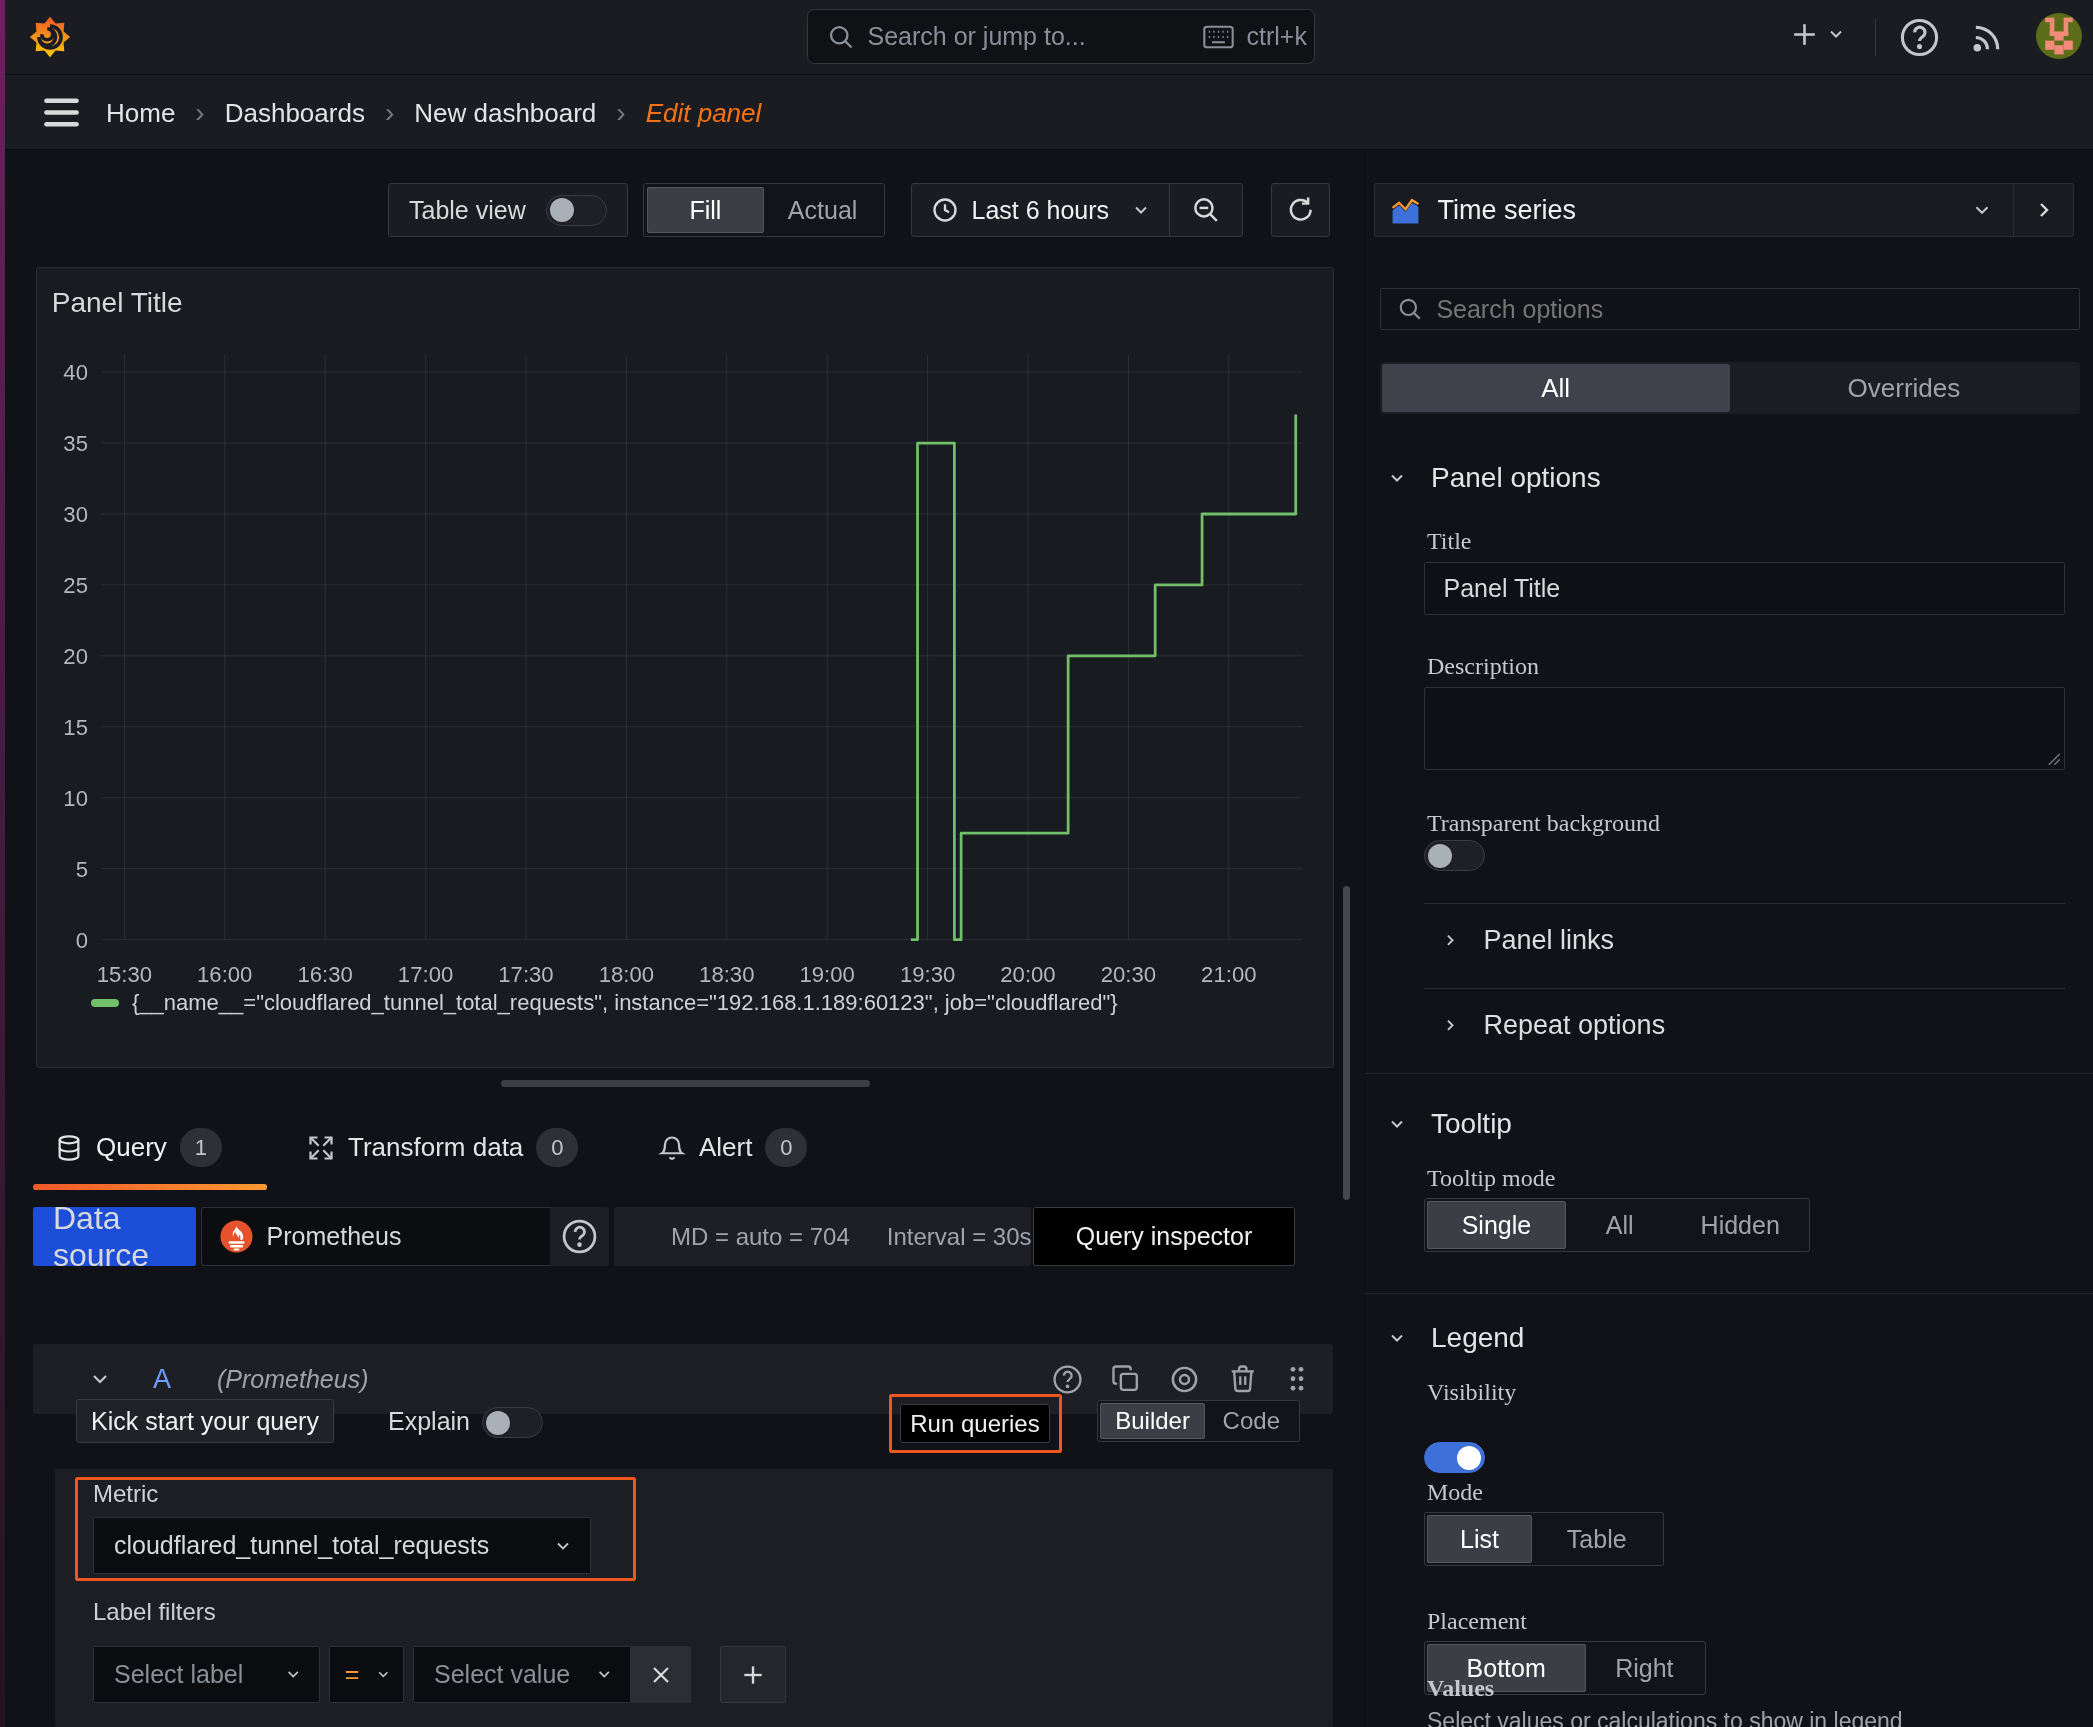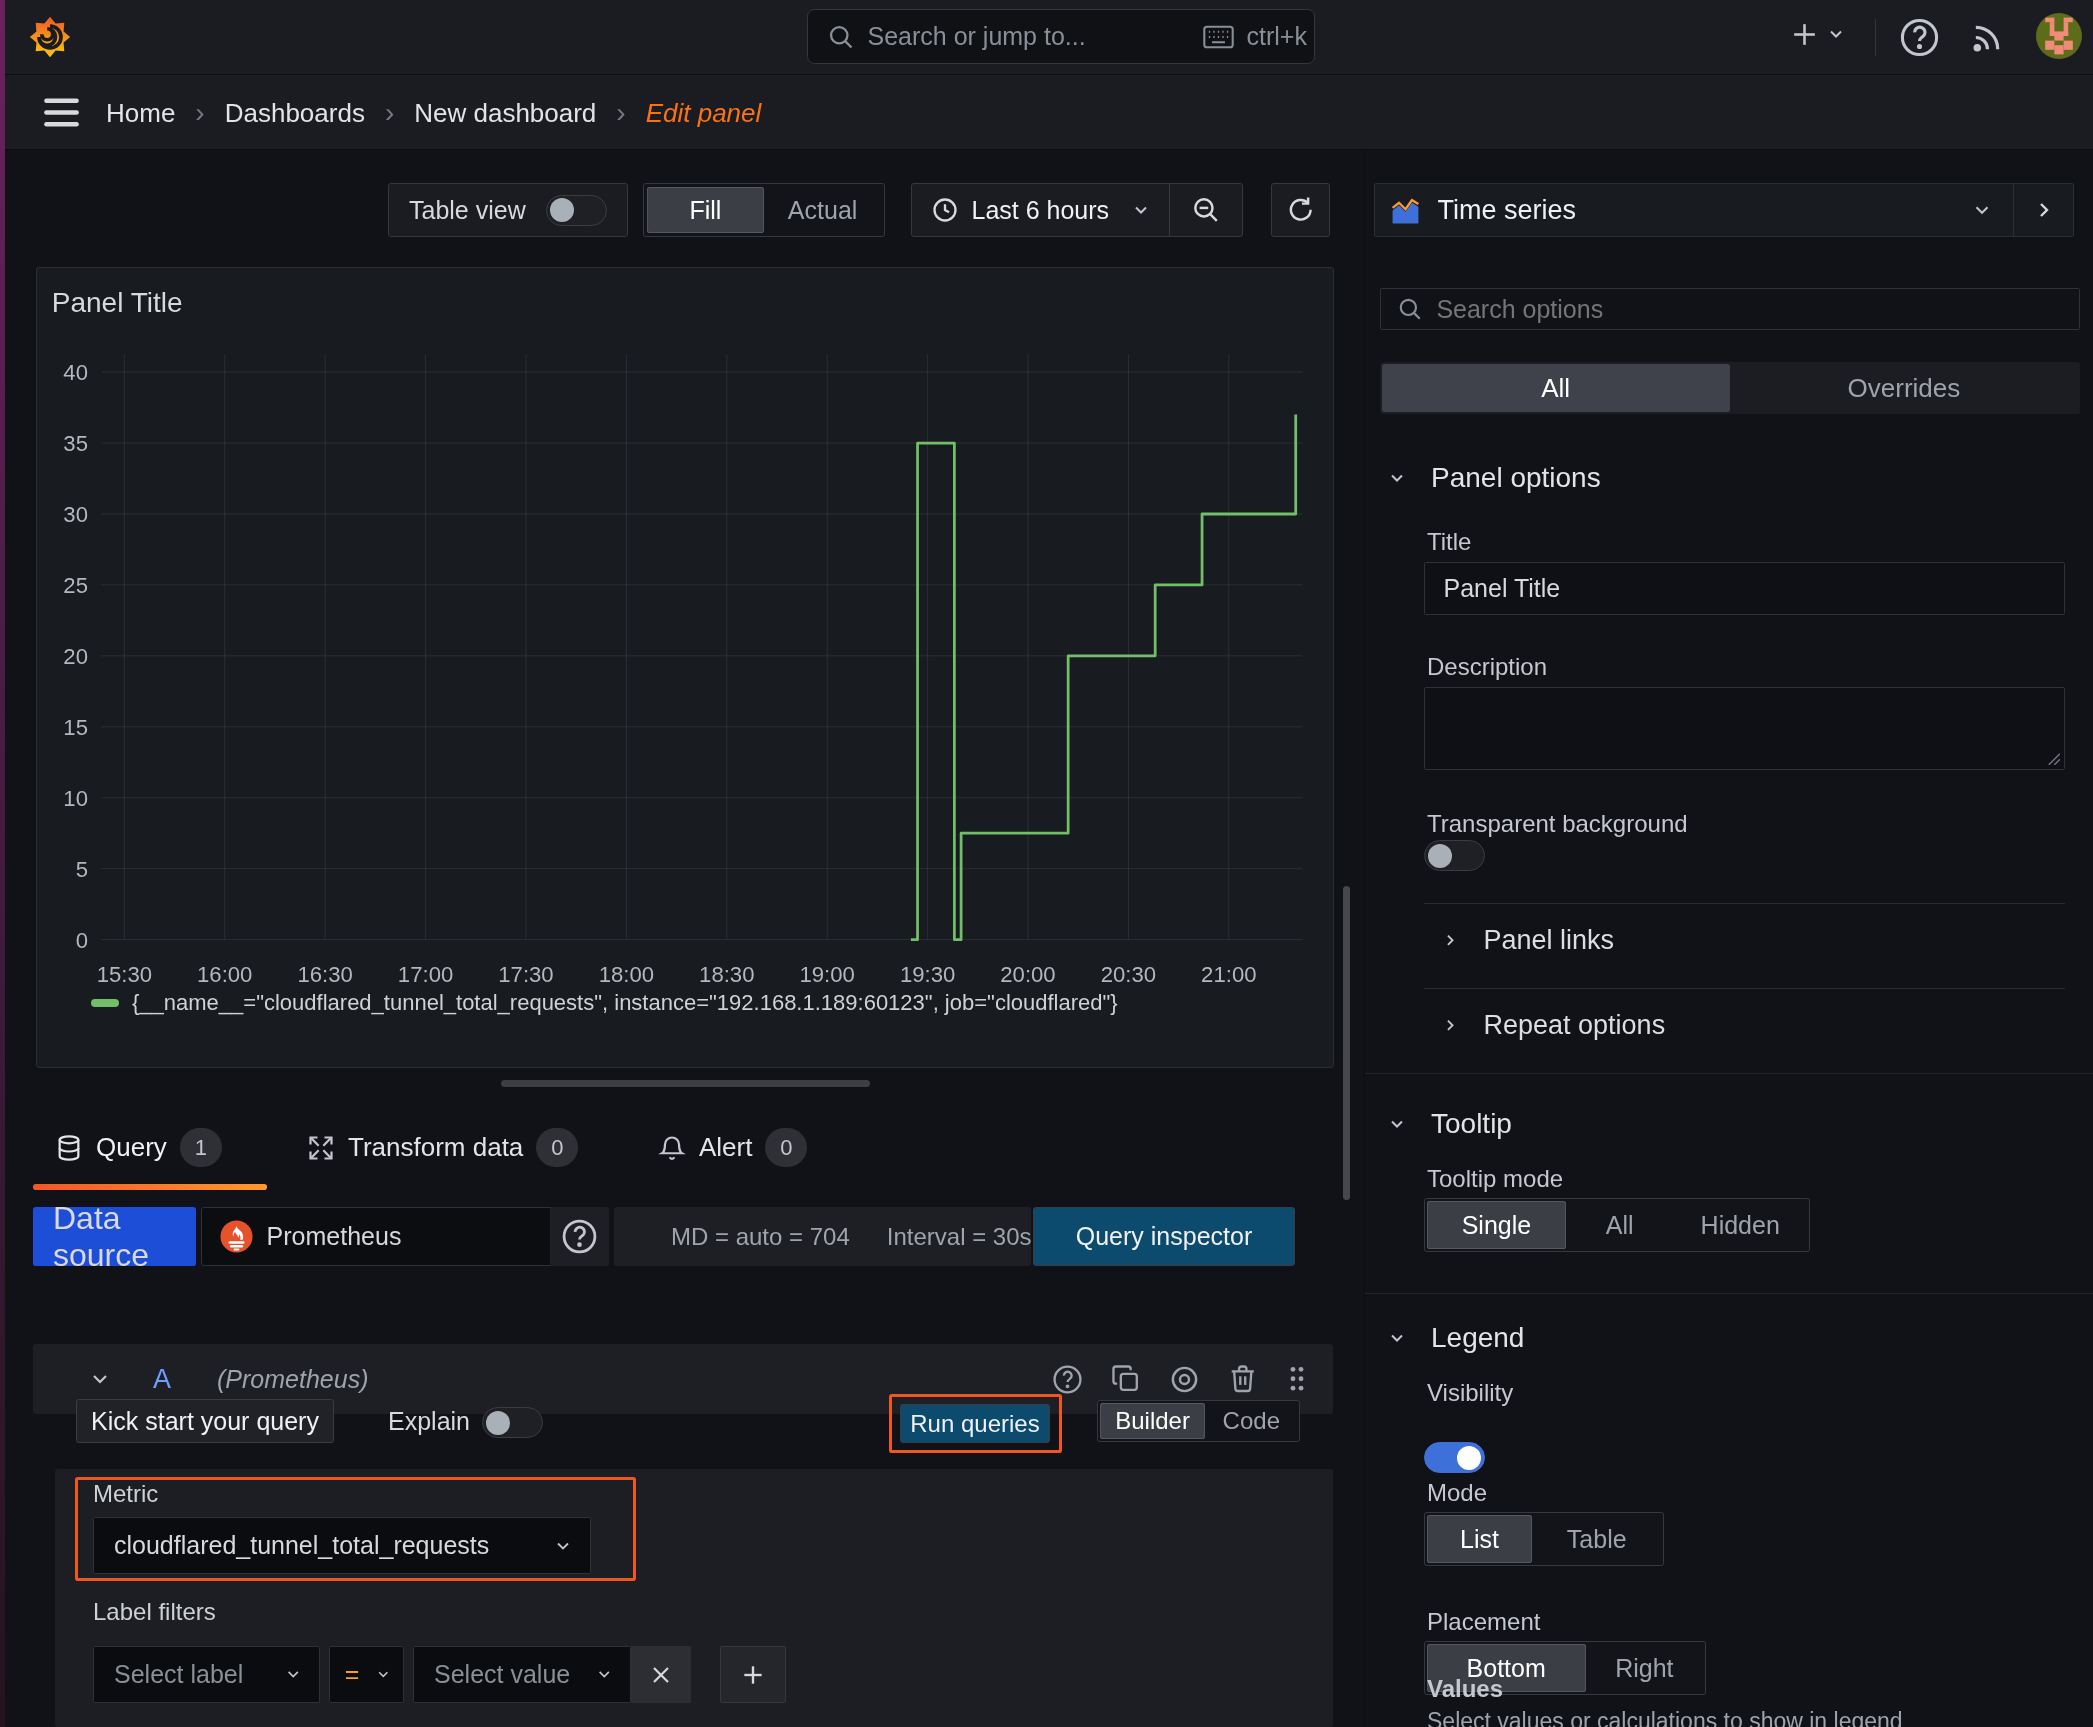--- a/index.html
+++ b/index.html
@@ -64,34 +64,34 @@
   .badge { min-width:42px; height:39px; border-radius:19.4px; background:#2e3036; color:#c3c6cc;
            font-size:22px; display:flex; align-items:center; justify-content:center; padding:0 13px; }
   .tab-underline { left:33px; top:1184px; width:234px; height:5.5px; border-radius:2.8px;
                    background:linear-gradient(90deg,#f0582a,#ff9830); }
 
   
   .chiplabel { background:#1d4ed8; border-radius:2.8px; color:#d8d9da; font-size:32px;
                display:flex; align-items:center; padding:0 20px; }
   .dselect { background:#0c0d11; border:0.9px solid #2f3136; border-radius:2.8px; color:#d8d9da; font-size:25px; }
   .rowbox { background:#1d1f24; border-radius:2.8px; }
-  .qibtn { background:#0c4a6e; border:0.9px solid #3a3c42; border-radius:2.8px; color:#f0f1f2; font-size:25px; }
+  .qibtn { background:#000000; border:0.9px solid #3a3c42; border-radius:2.8px; color:#f0f1f2; font-size:25px; }
   .dim { color:#9fa4ab; }
   .annot { border:3.7px solid #f0571f; border-radius:2.8px; }
   .icbtn { color:#9fa4ab; display:flex; align-items:center; justify-content:center; cursor:pointer; }
 
   .qbody { left:55px; top:1469px; width:1278px; height:258px; background:#1c1e23; border-radius:2.8px; }
   .label26 { font-size:24px; color:#cdd0d5; }
   .fsel { background:#0b0c10; border:0.9px solid #2f3136; border-radius:1.8px; height:57px;
           display:flex; align-items:center; padding:0 16.6px 0 20px; font-size:25px; color:#8a9097; gap:11px; }
 
   
   .optpane { left:1364px; top:150px; width:729px; height:1578px; background:#111217; border-left:0.9px solid #0c0d10; }
   .optheader { font-size:28px; color:#e3e4e6; }
-  .optlabel { font-size:24px; color:#c5c8ce; }
+  .optlabel { font-size:24px; color:#c5c8ce;font-family:Liberation Serif, serif; }
   .opthelp { font-size:23px; color:#9fa4ab; }
   .input { background:#0e1015; border:0.9px solid #2f3136; border-radius:1.8px; color:#d8d9da;
            font-size:25px; padding:0 18.5px; width:100%; height:100%; font-family:inherit; outline:none; }
   .divider { height:0.9px; background:#2a2c32; }
   .fulldivider { height:0.9px; background:#232529; }
   .collapserow { display:flex; align-items:center; gap:24px; font-size:27px; color:#dddee0; cursor:pointer; }
 
   .ic { display:block; }
 </style>
 </head>

